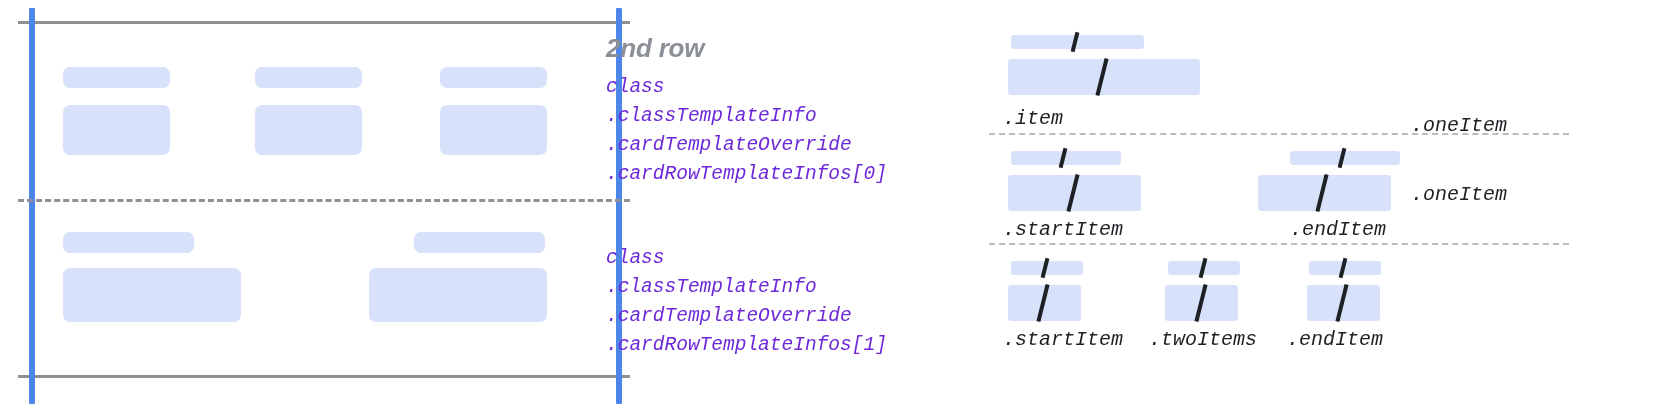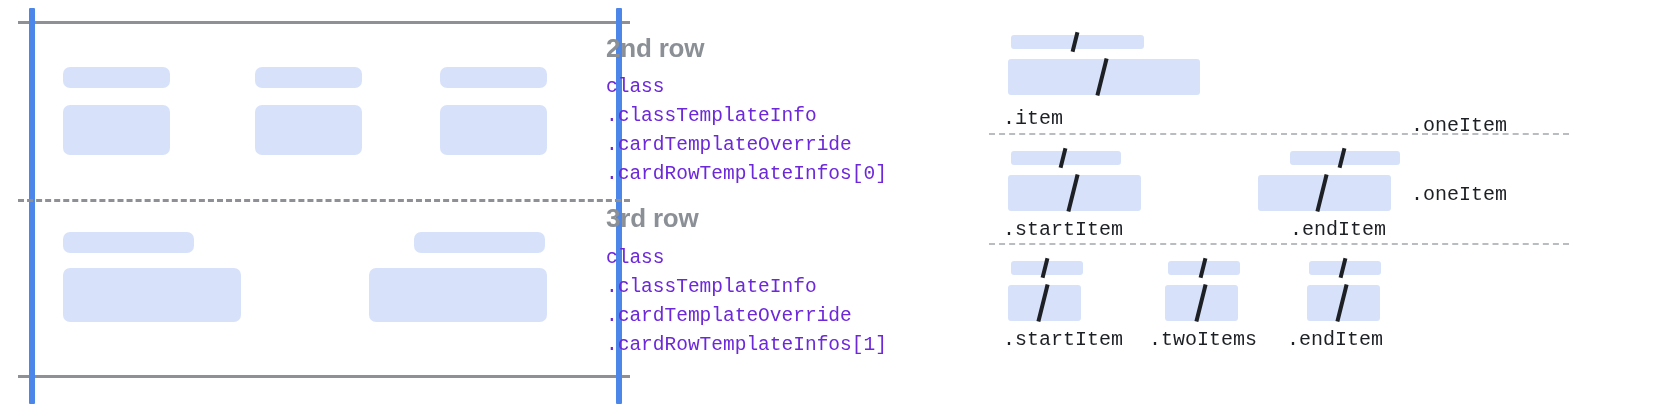--- a/index.html
+++ b/index.html
@@ -5,21 +5,21 @@
   * { box-sizing: border-box; }
   html, body { margin: 0; padding: 0; }
   body {
     width: 1676px;
     height: 412px;
     background: #ffffff;
     font-family: "Liberation Sans", sans-serif;
     overflow: hidden;
     position: relative;
   }
-  #root { position: absolute; left: 0; top: 0; width: 1676px; height: 308px; }
+  #root { position: absolute; left: 0; top: 0; width: 1676px; height: 308px; font-style: italic; }
 
   
   .card-diagram { position: absolute; left: 0; top: 0; width: 630px; height: 412px; }
   .hrule {
     position: absolute;
     height: 3px;
     background: #8e9095;
     left: 18px;
     width: 612px;
   }
@@ -126,21 +126,20 @@
   </div>
 
   <div class="textcol">
 
     <div class="blk-title" style="left:0px; top:33px;">2nd row</div>
     <div class="blk-lines" style="left:0px; top:73px;">class
 .classTemplateInfo
 .cardTemplateOverride
 .cardRowTemplateInfos[0]</div>
 
-    <div class="blk-title" style="left:0px; top:203px;">3rd row</div>
     <div class="blk-lines" style="left:0px; top:244px;">class
 .classTemplateInfo
 .cardTemplateOverride
 .cardRowTemplateInfos[1]</div>
   </div>
 
   <div class="itemdiagram">
 
     <div class="ibar" style="left:36px; top:35px; width:133px; height:14px;"></div>
     <div class="slash" style="left:98px; top:32px; height:20px;"></div>

